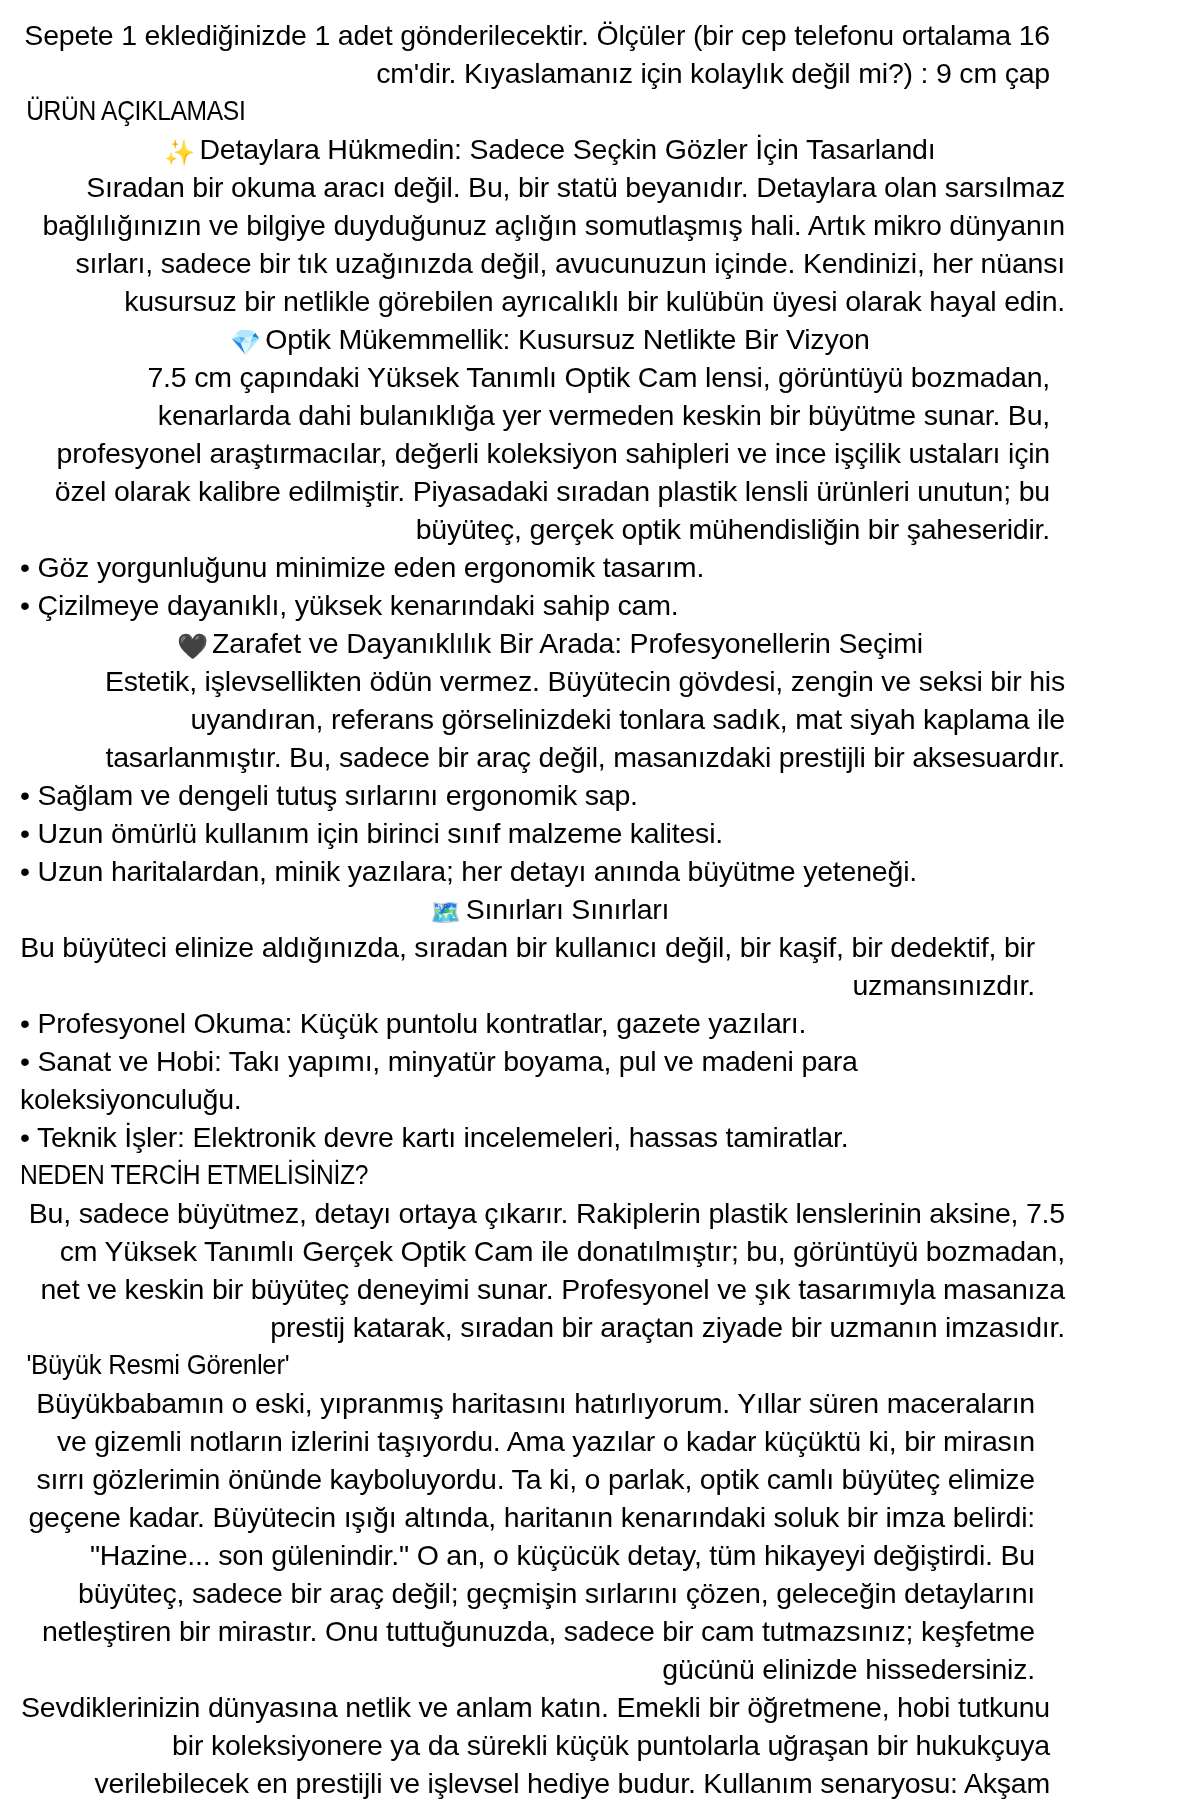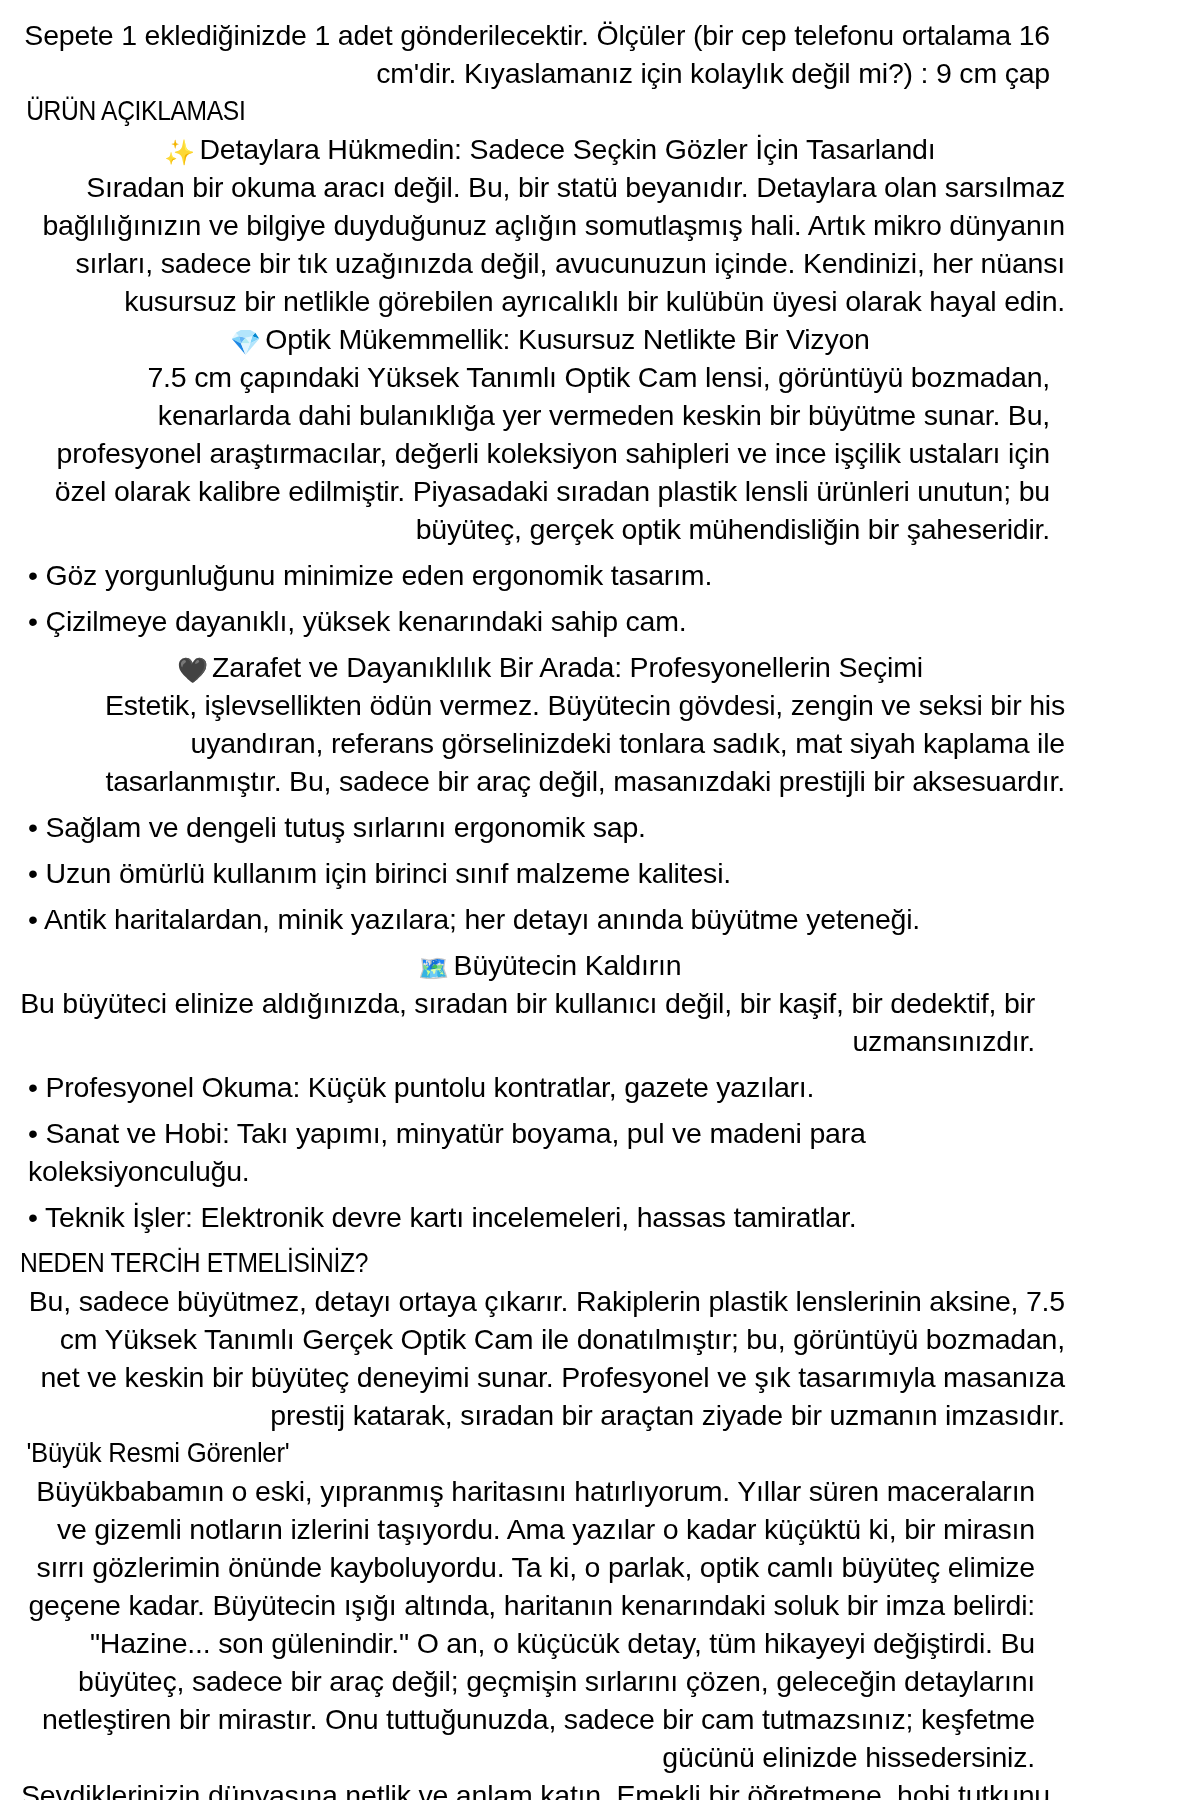--- a/index.html
+++ b/index.html
@@ -77,21 +77,21 @@
     transform: scaleX(0.92);
     transform-origin: left center;
     white-space: nowrap;
     font-weight: 400;
   }
 
   .bullet {
     font-size: 28.5px;
     line-height: 38px;
     letter-spacing: -0.2px;
-    margin: 8px;
+    margin: 0;
     max-width: 1048px;
     font-weight: 400;
   }
 
   .indent-sp { padding-left: 7px; }
 
   
   .w1030 { max-width: 1030px; }
   .w1045 { max-width: 1045px; }
   .w1015 { max-width: 1015px; }
@@ -110,23 +110,23 @@
 
   <p class="heading-emoji"><span class="emoji">💎</span><span>Optik Mükemmellik: Kusursuz Netlikte Bir Vizyon</span></p>
   <p class="para w1030">7.5 cm çapındaki Yüksek Tanımlı Optik Cam lensi, görüntüyü bozmadan, kenarlarda dahi bulanıklığa yer vermeden keskin bir büyütme sunar. Bu, profesyonel araştırmacılar, değerli koleksiyon sahipleri ve ince işçilik ustaları için özel olarak kalibre edilmiştir. Piyasadaki sıradan plastik lensli ürünleri unutun; bu büyüteç, gerçek optik mühendisliğin bir şaheseridir.</p>
   <p class="bullet">• Göz yorgunluğunu minimize eden ergonomik tasarım.</p>
   <p class="bullet">• Çizilmeye dayanıklı, yüksek kenarındaki sahip cam.</p>
 
   <p class="heading-emoji"><span class="emoji">🖤</span><span>Zarafet ve Dayanıklılık Bir Arada: Profesyonellerin Seçimi</span></p>
   <p class="para w1045">Estetik, işlevsellikten ödün vermez. Büyütecin gövdesi, zengin ve seksi bir his uyandıran, referans görselinizdeki tonlara sadık, mat siyah kaplama ile tasarlanmıştır. Bu, sadece bir araç değil, masanızdaki prestijli bir aksesuardır.</p>
   <p class="bullet">• Sağlam ve dengeli tutuş sırlarını ergonomik sap.</p>
   <p class="bullet">• Uzun ömürlü kullanım için birinci sınıf malzeme kalitesi.</p>
-  <p class="bullet">• Antik haritalardan, minik yazılara; her detayı anında büyütme yeteneği.</p>
+  <p class="bullet">• Uzun haritalardan, minik yazılara; her detayı anında büyütme yeteneği.</p>
 
-  <p class="heading-emoji"><span class="emoji">🗺️</span><span>Büyütecin Kaldırın</span></p>
+  <p class="heading-emoji"><span class="emoji">🗺️</span><span>Sınırları Sınırları</span></p>
   <p class="para w1015">Bu büyüteci elinize aldığınızda, sıradan bir kullanıcı değil, bir kaşif, bir dedektif, bir uzmansınızdır.</p>
   <p class="bullet">• Profesyonel Okuma: Küçük puntolu kontratlar, gazete yazıları.</p>
   <p class="bullet w1000" style="max-width:960px">• Sanat ve Hobi: Takı yapımı, minyatür boyama, pul ve madeni para koleksiyonculuğu.</p>
   <p class="bullet">• Teknik İşler: Elektronik devre kartı incelemeleri, hassas tamiratlar.</p>
 
   <p class="heading-caps">NEDEN TERCİH ETMELİSİNİZ?</p>
   <p class="para w1045">Bu, sadece büyütmez, detayı ortaya çıkarır. Rakiplerin plastik lenslerinin aksine, 7.5 cm Yüksek Tanımlı Gerçek Optik Cam ile donatılmıştır; bu, görüntüyü bozmadan, net ve keskin bir büyüteç deneyimi sunar. Profesyonel ve şık tasarımıyla masanıza prestij katarak, sıradan bir araçtan ziyade bir uzmanın imzasıdır.</p>
 
   <p class="heading-quote indent-sp">'Büyük Resmi Görenler'</p>
   <p class="para w1015">Büyükbabamın o eski, yıpranmış haritasını hatırlıyorum. Yıllar süren maceraların ve gizemli notların izlerini taşıyordu. Ama yazılar o kadar küçüktü ki, bir mirasın sırrı gözlerimin önünde kayboluyordu. Ta ki, o parlak, optik camlı büyüteç elimize geçene kadar. Büyütecin ışığı altında, haritanın kenarındaki soluk bir imza belirdi: "Hazine... son gülenindir." O an, o küçücük detay, tüm hikayeyi değiştirdi. Bu büyüteç, sadece bir araç değil; geçmişin sırlarını çözen, geleceğin detaylarını netleştiren bir mirastır. Onu tuttuğunuzda, sadece bir cam tutmazsınız; keşfetme gücünü elinizde hissedersiniz.</p>

